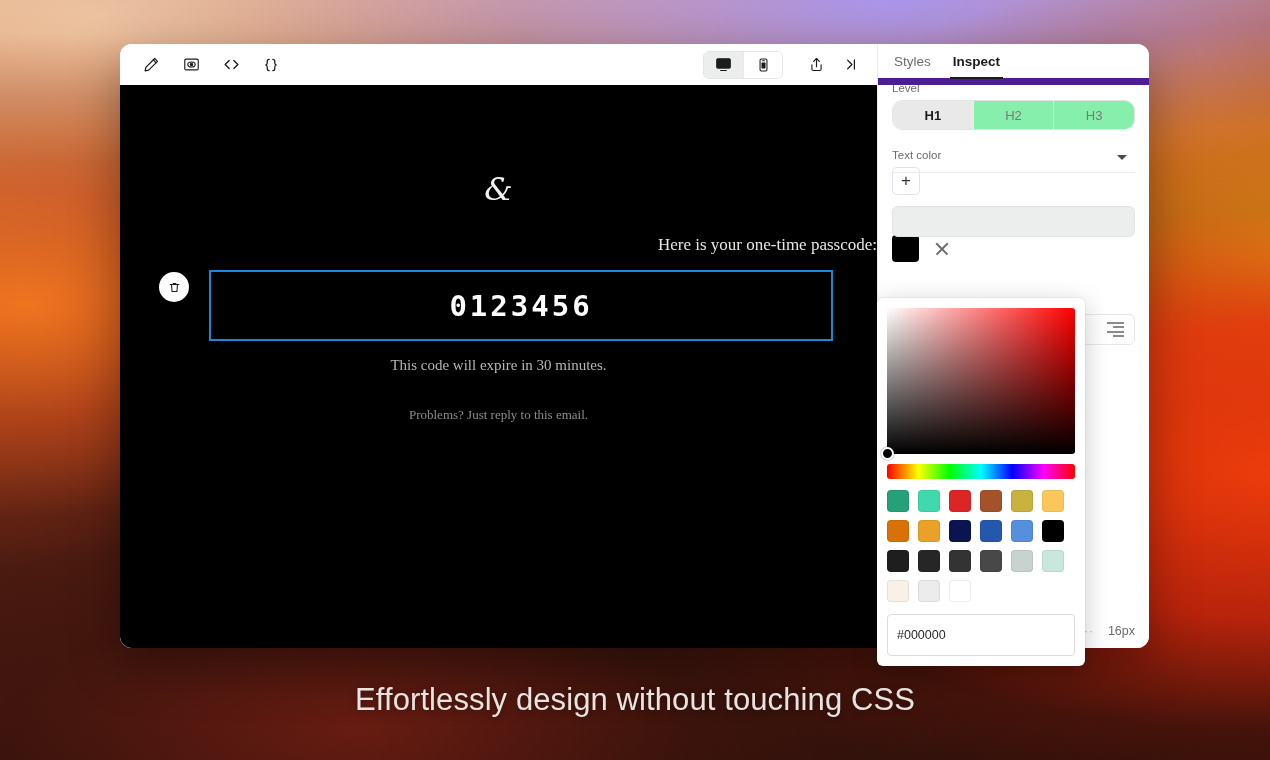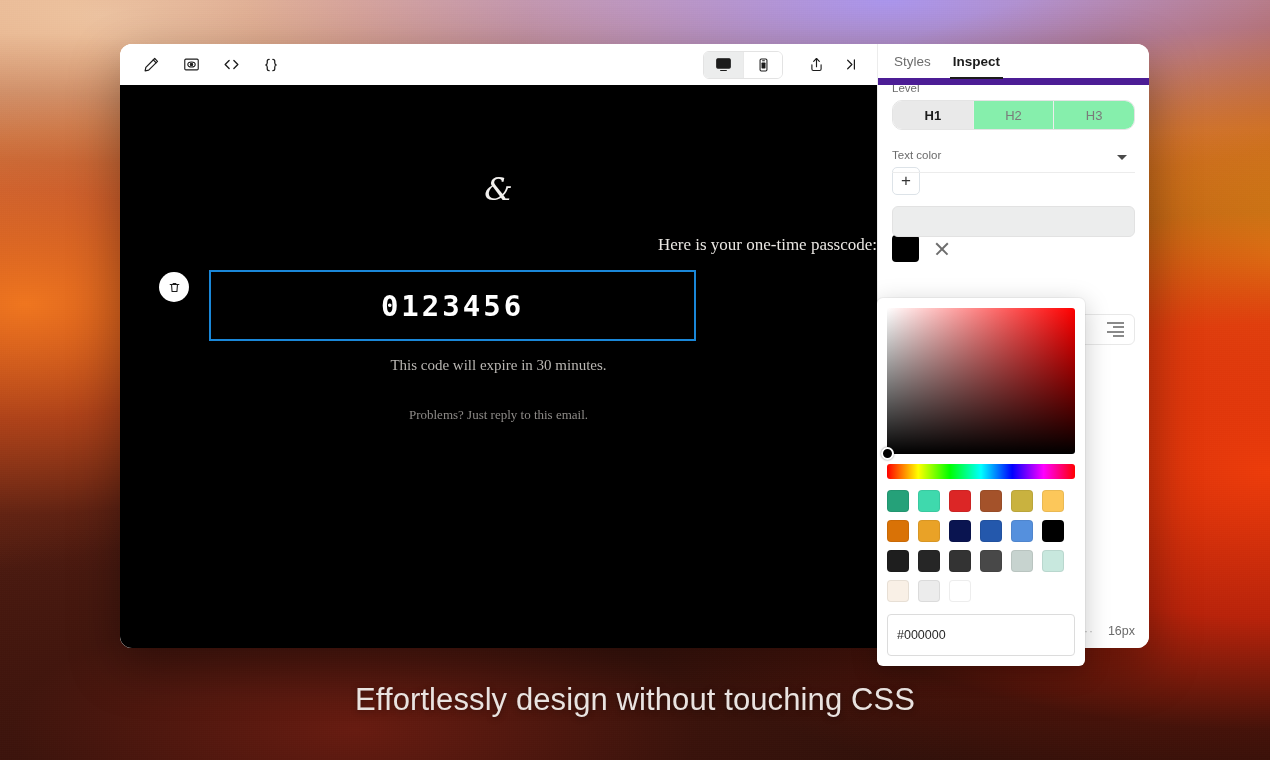--- a/index.html
+++ b/index.html
@@ -129,21 +129,21 @@
   .em-lead {
     position: absolute; left: 0; right: 0; top: 150px;
     text-align: right;
     color: #e9e6e2;
     font-family: "Liberation Serif", "DejaVu Serif", serif;
     font-size: 17px;
   }
   #passcode-block {
     position: absolute;
     left: 89px; top: 185px;
-    width: 487px; height: 71px;
+    width: 624px; height: 71px;
     border: 2px solid #1a87d8;
     background: #000;
     display: flex; align-items: center; justify-content: center;
   }
   #passcode-text {
     color: #ffffff;
     font-family: "DejaVu Sans Mono", "Liberation Mono", monospace;
     font-size: 29px;
     font-weight: 700;
     letter-spacing: 3px;

